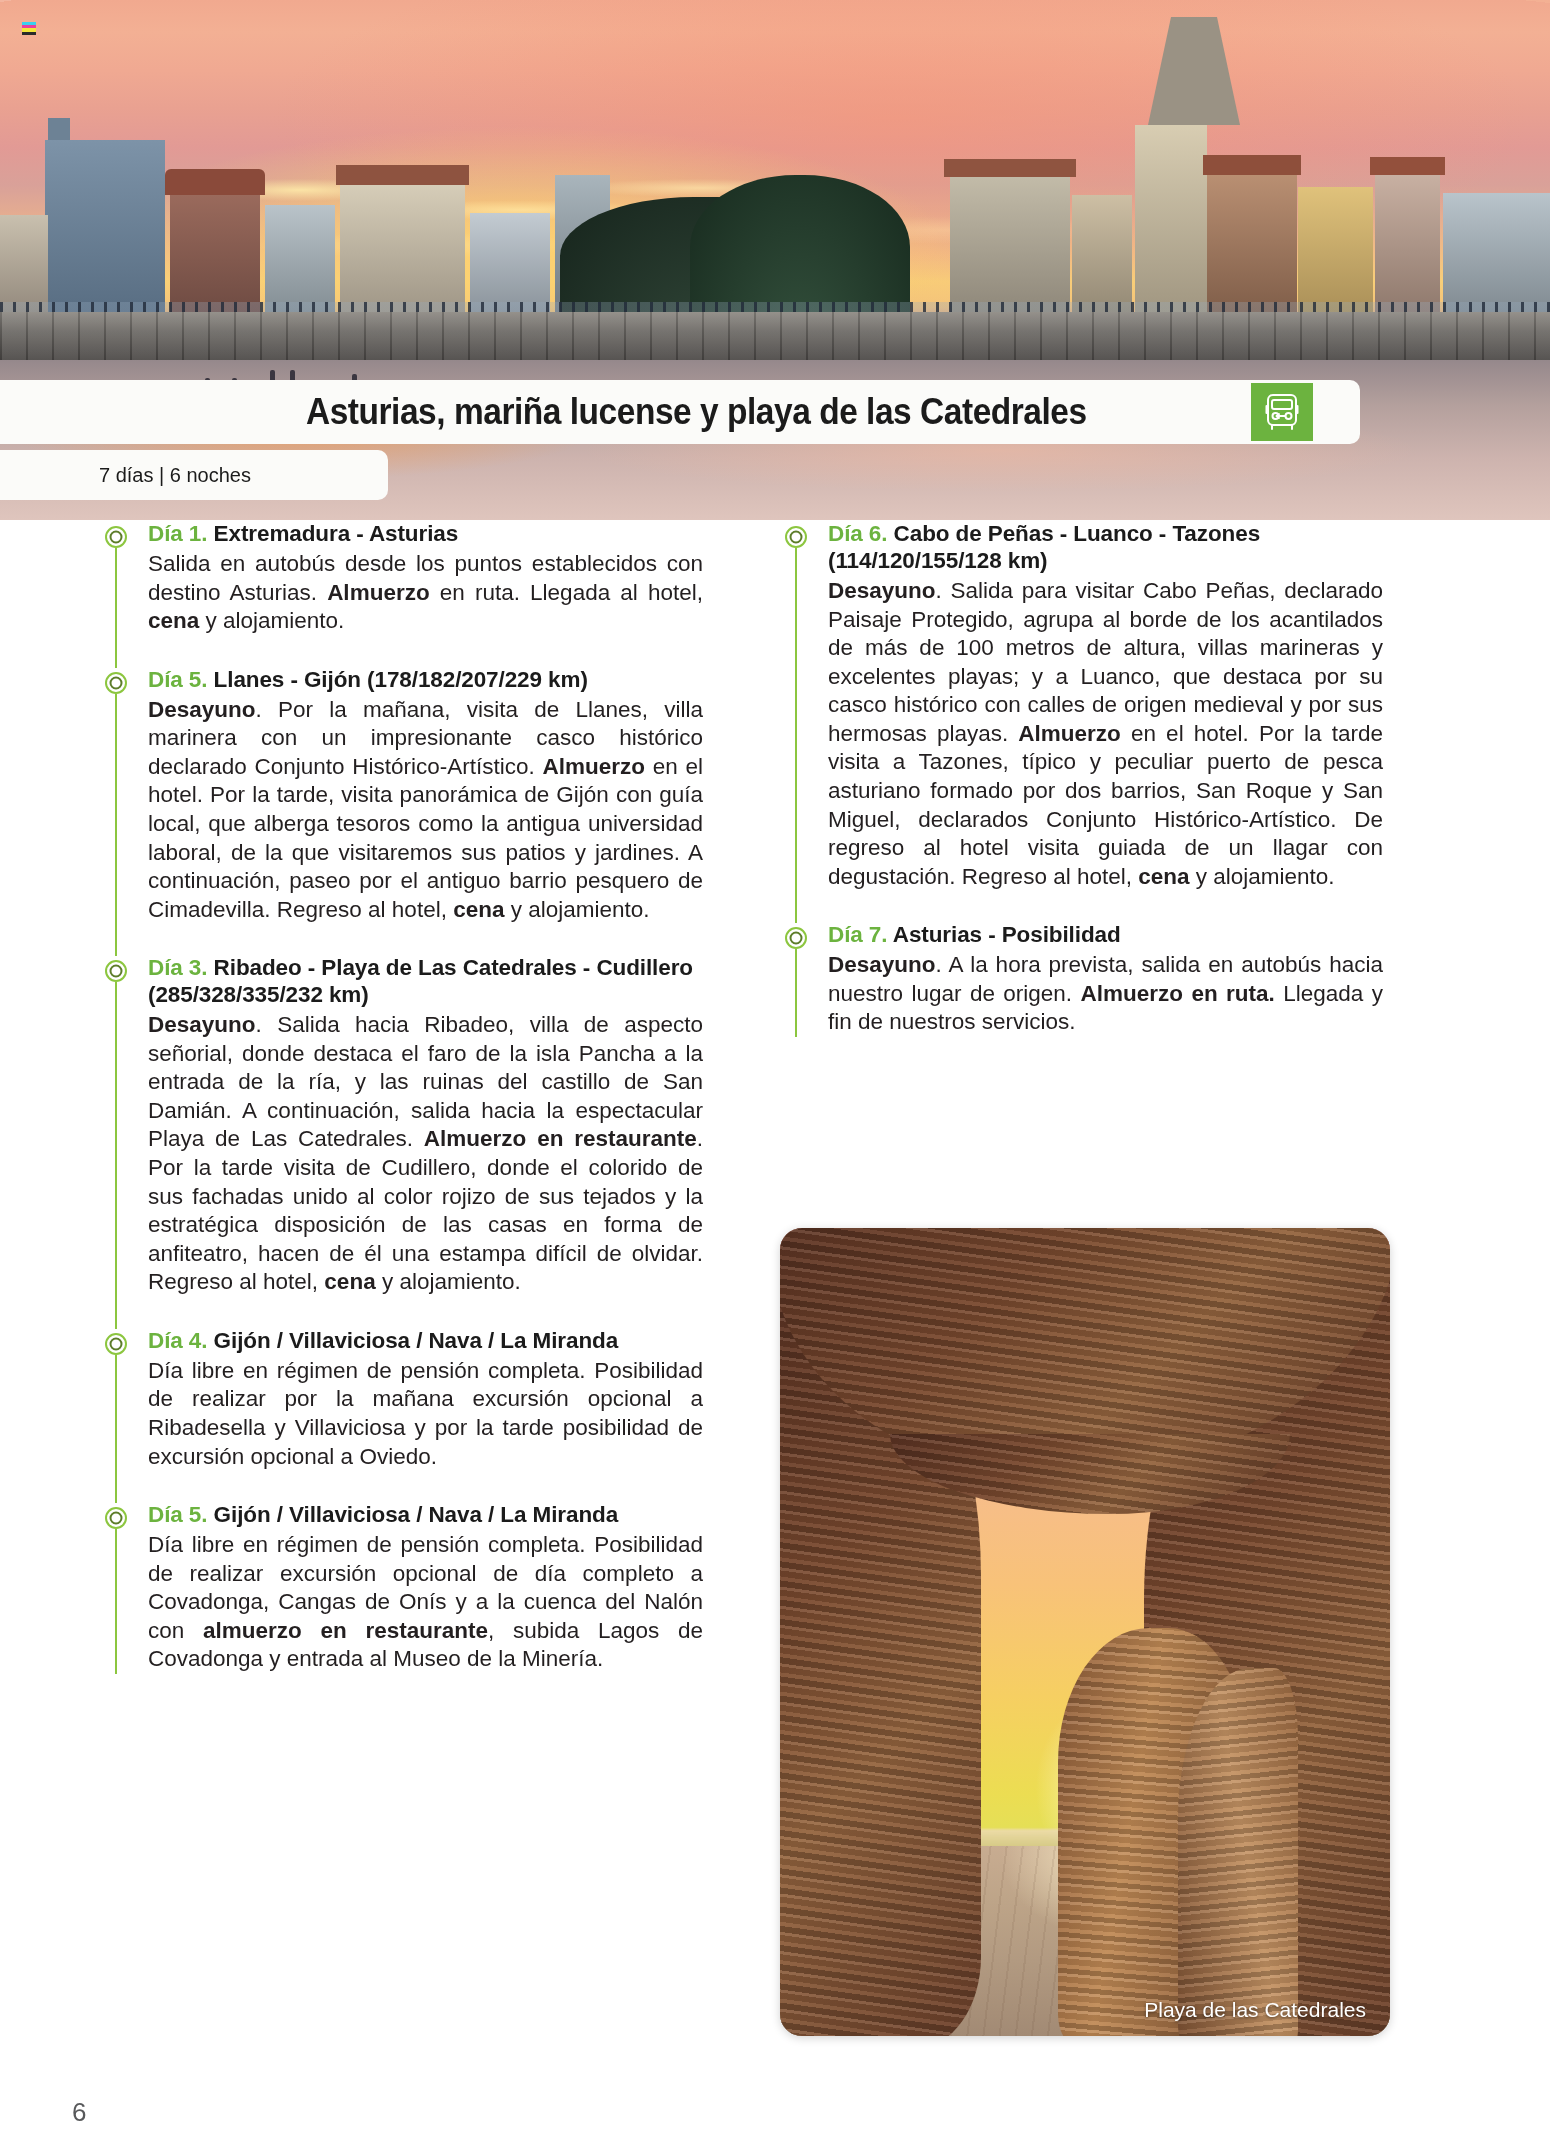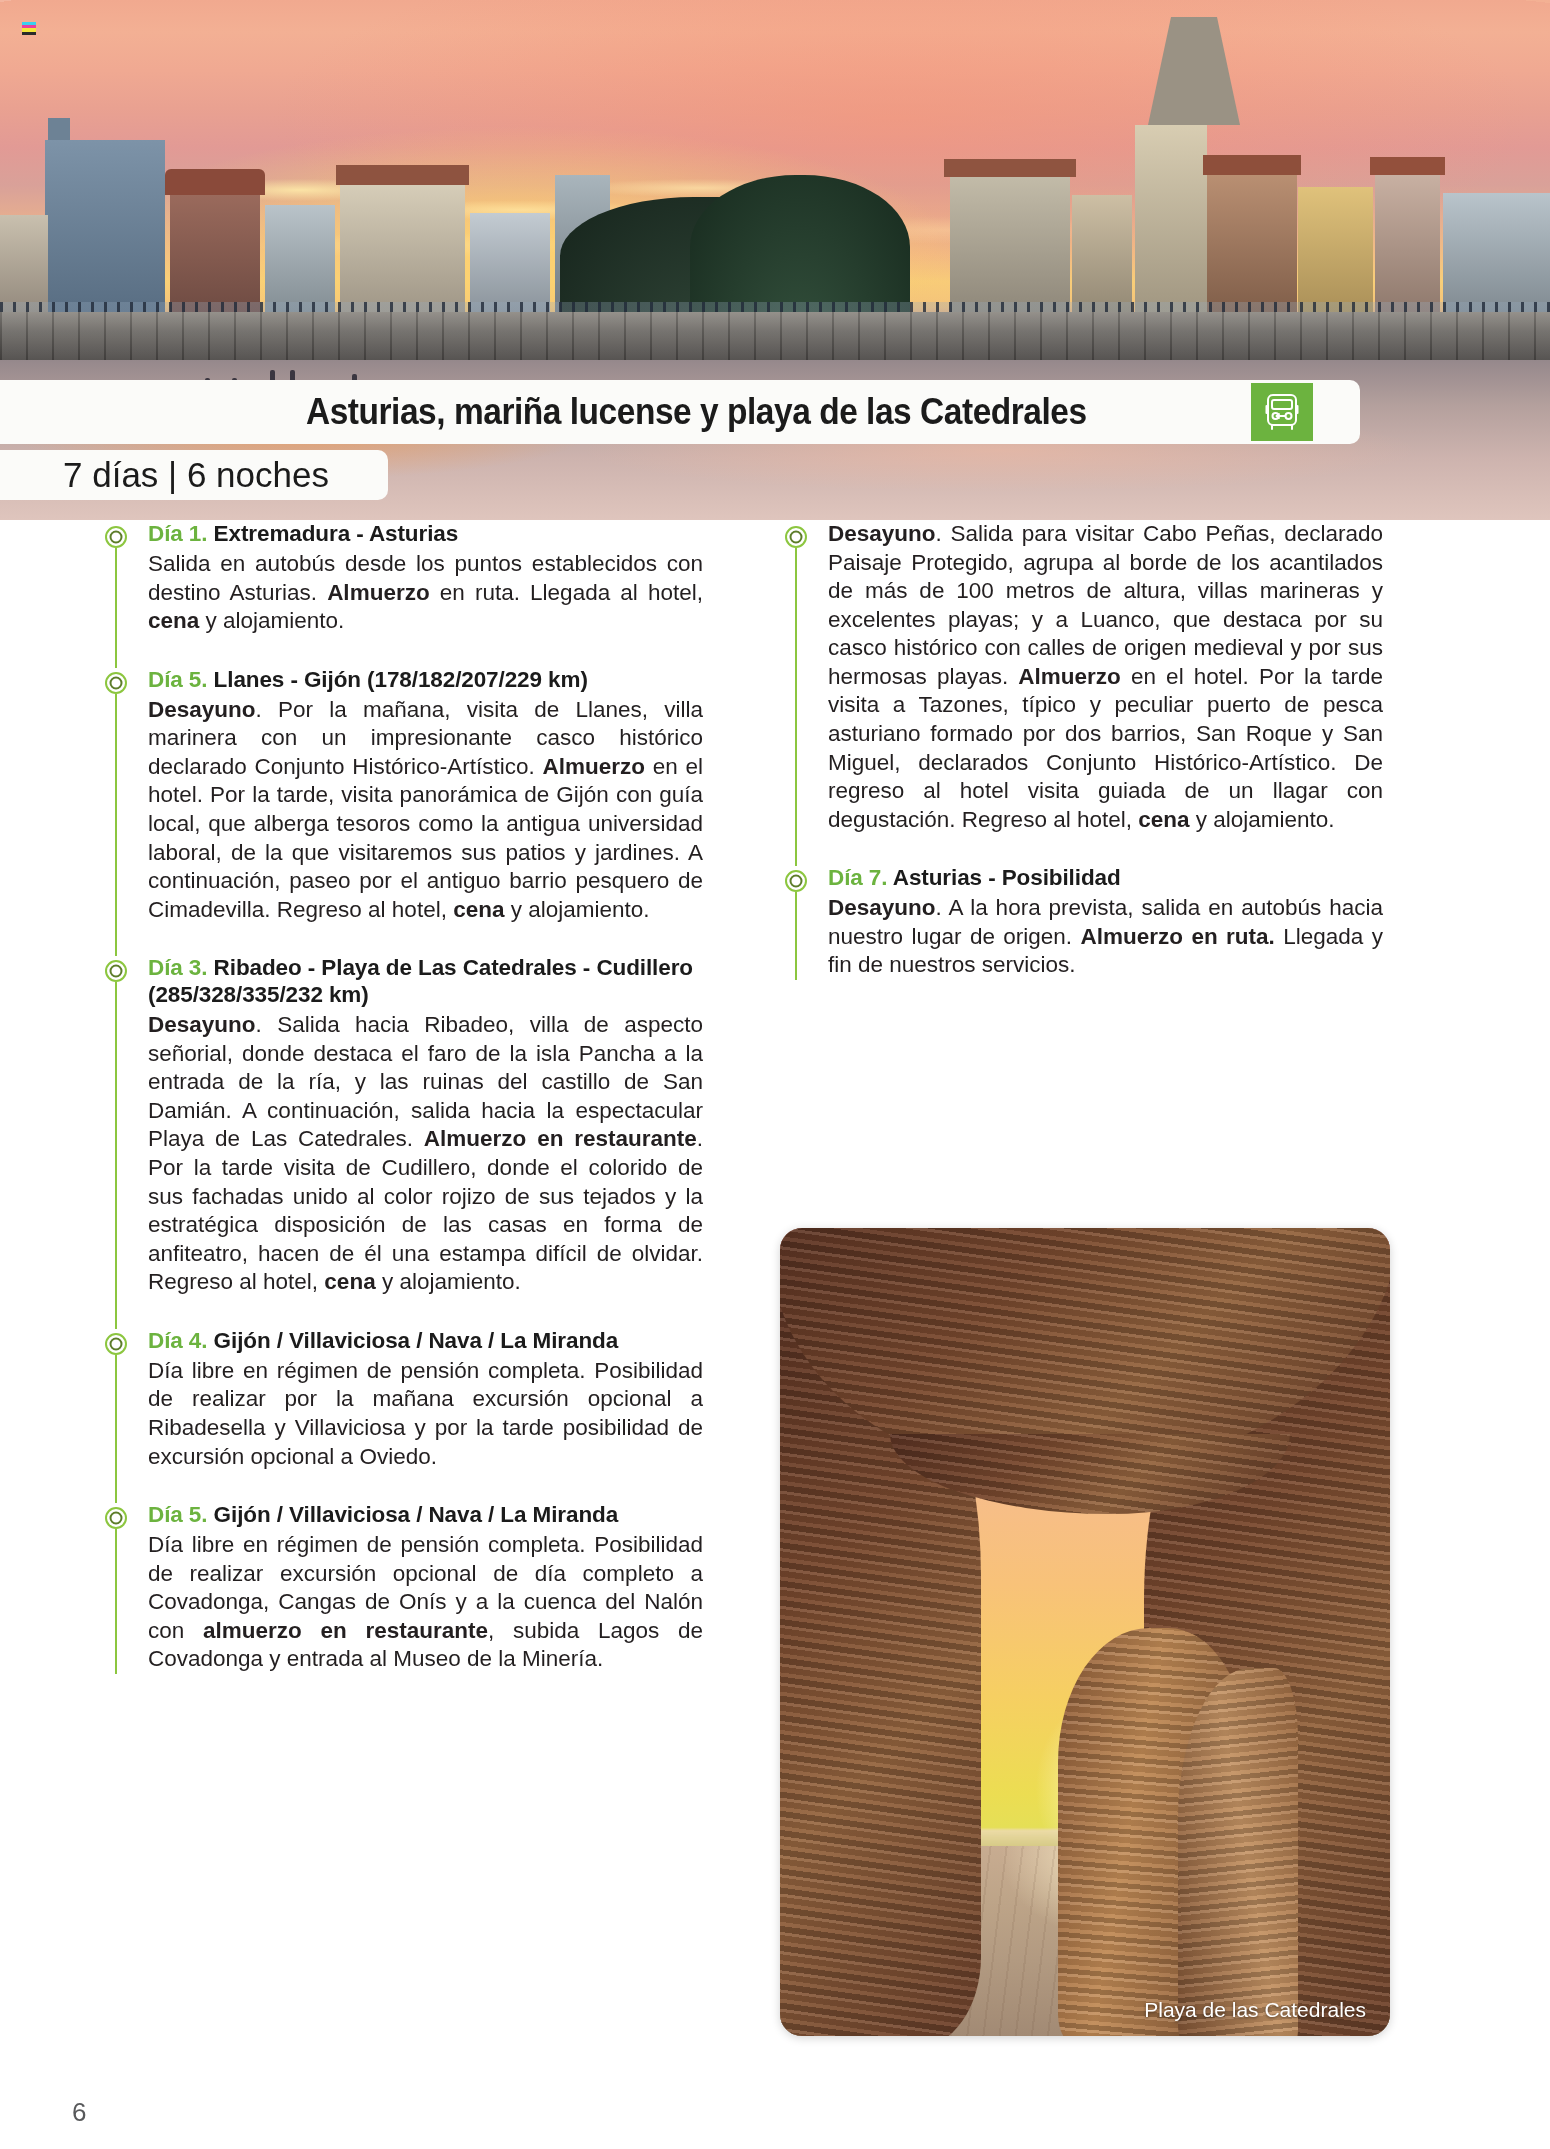--- a/index.html
+++ b/index.html
@@ -134,22 +134,22 @@
 
   .subtitle-bar {
     position: absolute;
     left: 0; top: 450px;
     width: 388px; height: 50px;
     background: #fbfbf9;
     border-radius: 0 10px 10px 0;
     display: flex; align-items: center;
   }
   .subtitle-text {
-    margin-left: 63px;
-    font-size: 35px;
+    margin-left: 99px;
+    font-size: 20px;
     color: #1b1b1b;
     white-space: nowrap;
   }
 
   
   .cmyk-mark{
     position:absolute; left:22px; top:22px; width:14px; height:13px;
     background: linear-gradient(to bottom,
       #3ad0ee 0 25%, #e93f9e 25% 50%, #f4e63a 50% 75%, #2b2b2b 75% 100%);
     z-index: 20;
@@ -466,20 +466,24 @@
   <div class="col col-right">
 
     <div class="day">
       <span class="day-marker">
         <svg width="26" height="26" viewBox="0 0 26 26">
           <circle cx="13" cy="13" r="10" fill="none" stroke="#8cc63f" stroke-width="2"></circle>
           <circle cx="13" cy="13" r="5.5" fill="none" stroke="#5d7d2a" stroke-width="2"></circle>
         </svg>
       </span>
       <span class="day-rail"></span>
+      <h3 class="day-head">
+        <span class="day-num">Día 6.</span>
+        <span>Cabo de Peñas - Luanco - Tazones (114/120/155/128 km)</span>
+      </h3>
       <p class="day-body"><b>Desayuno</b>. Salida para visitar Cabo Peñas, declarado Paisaje Protegido, agrupa al borde de los acantilados de más de 100 metros de altura, villas marineras y excelentes playas; y a Luanco, que destaca por su casco histórico con calles de origen medieval y por sus hermosas playas. <b>Almuerzo</b> en el hotel. Por la tarde visita a Tazones, típico y peculiar puerto de pesca asturiano formado por dos barrios, San Roque y San Miguel, declarados Conjunto Histórico-Artístico. De regreso al hotel visita guiada de un llagar con degustación. Regreso al hotel, <b>cena</b> y alojamiento.</p>
     </div>
 
     <div class="day">
       <span class="day-marker">
         <svg width="26" height="26" viewBox="0 0 26 26">
           <circle cx="13" cy="13" r="10" fill="none" stroke="#8cc63f" stroke-width="2"></circle>
           <circle cx="13" cy="13" r="5.5" fill="none" stroke="#5d7d2a" stroke-width="2"></circle>
         </svg>
       </span>

